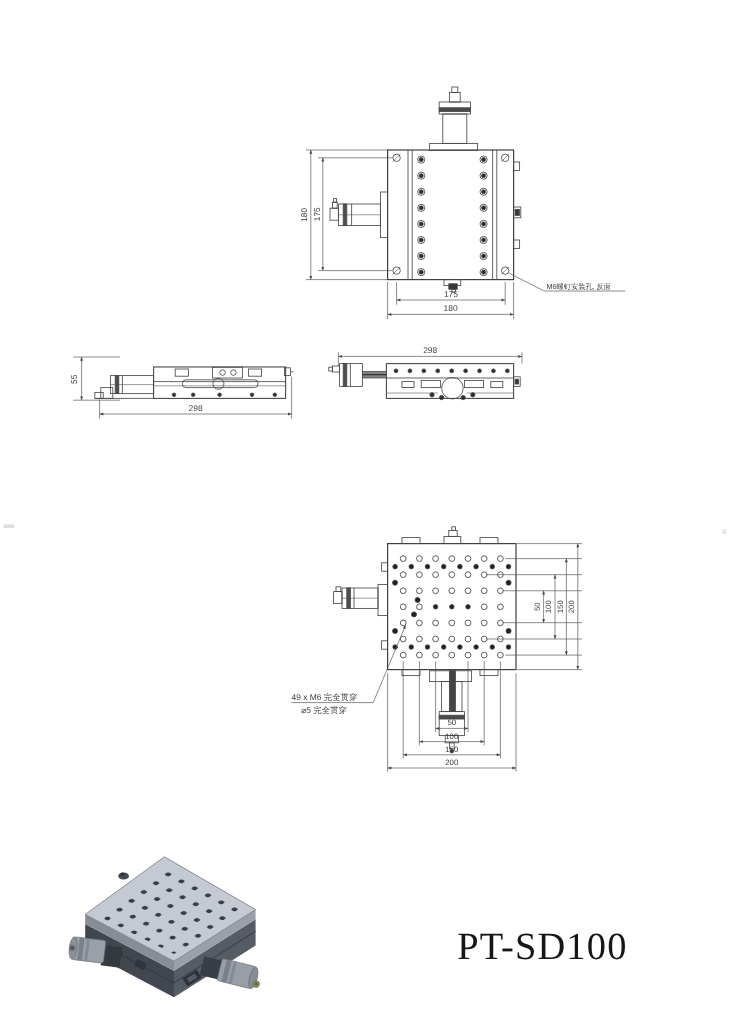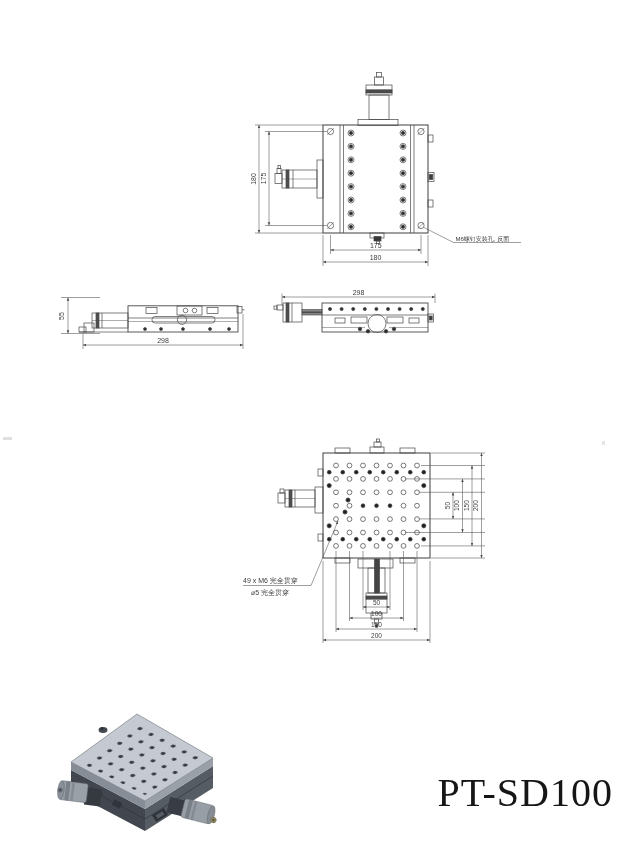--- a/index.html
+++ b/index.html
@@ -1,22 +1,22 @@
 <!DOCTYPE html>
 <html><head>
 <meta charset="utf-8">
 <style>
   *{margin:0;padding:0;box-sizing:border-box}
   html,body{background:#fff}
   body{width:620px;height:851px;position:relative;overflow:hidden;font-family:"Liberation Sans",sans-serif}
   .abs{position:absolute}
   svg{display:block}
   svg text{font-family:"Liberation Sans",sans-serif;fill:#3d3d3d}
-  .model{position:absolute;left:381px;top:770px;width:232px;text-align:right;
-         font-family:"Liberation Serif",serif;font-size:40px;color:#161616;
+  .model{position:absolute;left:381px;top:770px;width:232px;text-align:left;
+         font-family:"Liberation Serif",serif;font-size:32px;color:#161616;
          letter-spacing:1px;white-space:nowrap;line-height:1.15}
   .artifact{position:absolute}
 </style>
 </head>
 <body>
 
 <svg width="0" height="0" style="position:absolute">
   <defs>
     <marker id="arr" viewBox="0 0 8 8" refX="7.5" refY="4" markerWidth="6.5" markerHeight="6.5" orient="auto-start-reverse">
       <path d="M0.5,1.2 L7.5,4 L0.5,6.8 z" fill="#4a4a4a"></path>

